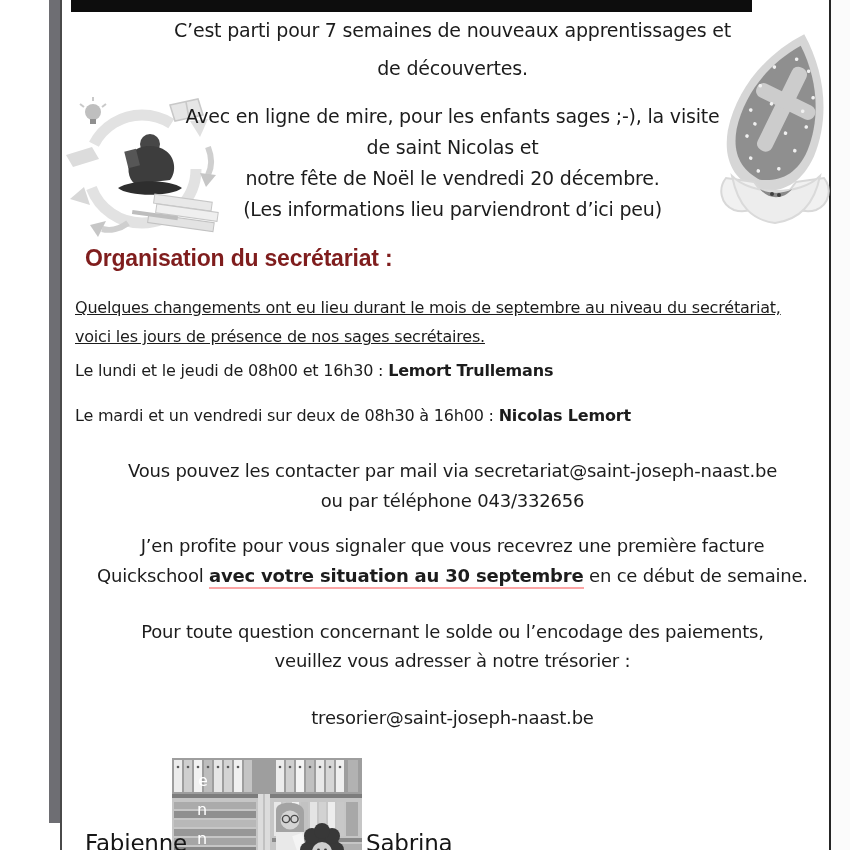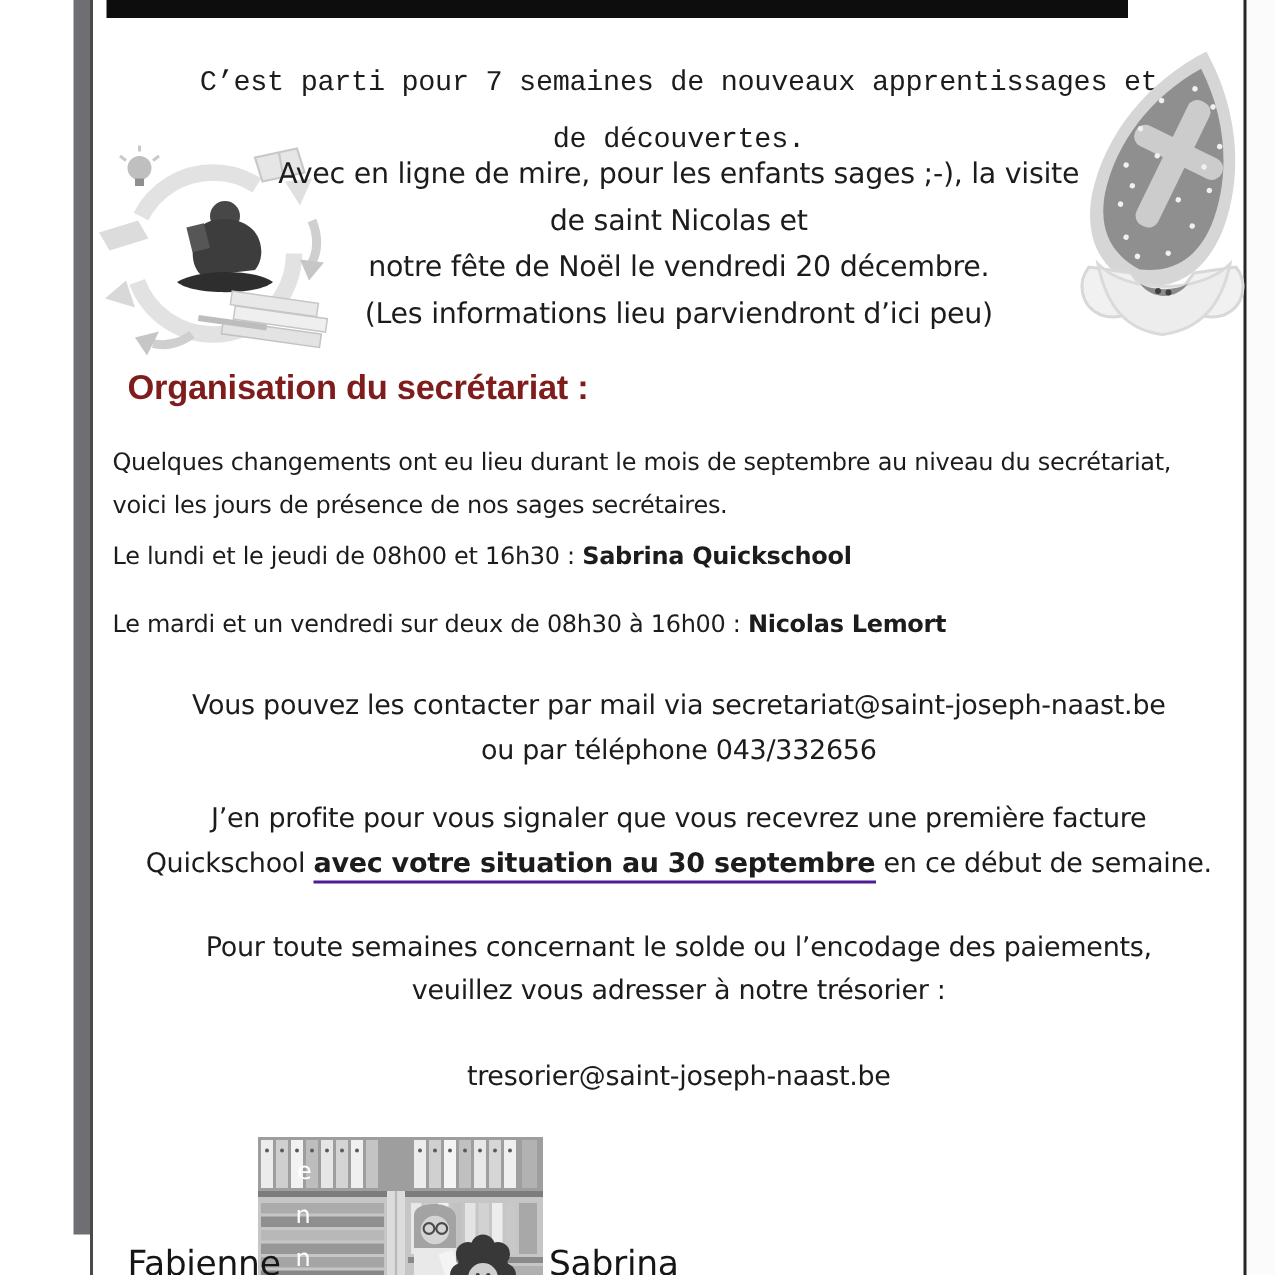--- a/index.html
+++ b/index.html
@@ -10,35 +10,35 @@
   
   .scan-strip{position:absolute;left:49px;top:0;width:11px;height:823px;background:#6e6e73;}
   .page-border-left{position:absolute;left:60px;top:0;width:2px;height:850px;background:#4a4a4a;}
   .page-border-right{position:absolute;left:829px;top:0;width:2px;height:850px;background:#262626;}
   .outside-right{position:absolute;left:831px;top:0;width:19px;height:850px;background:#fbfbfb;}
   .top-banner{position:absolute;left:71px;top:0;width:681px;height:12px;background:#0d0d0d;}
 
   
   .center-block{position:absolute;left:70px;width:765px;text-align:center;}
   .comic{font-family:"DejaVu Sans",sans-serif;letter-spacing:-0.2px;}
-  .intro-block{top:36px;font-size:19px;line-height:38px;font-family:Liberation Mono, monospace;}
+  .intro-block{top:11px;font-size:19px;line-height:38px;}
   .announce-block{top:101px;font-size:19px;line-height:31px;}
   .contact-block{top:456px;font-size:18px;line-height:30px;}
   .billing-block{top:531px;font-size:18px;line-height:30px;}
   .treasurer-block{top:617px;font-size:18px;line-height:29px;}
   .email-line{top:705px;font-size:18px;line-height:26px;}
 
   .sec-heading{position:absolute;left:85px;top:245px;
       font-family:"Liberation Sans",sans-serif;font-weight:bold;
       font-size:23px;letter-spacing:-0.2px;color:#7f1d1d;}
-  .sec-intro{position:absolute;left:75px;top:293px;font-size:16px;line-height:29px;}
+  .sec-intro{position:absolute;left:75px;top:293px;font-size:16px;line-height:29px;text-decoration:underline;}
   .sched-1{position:absolute;left:75px;top:361px;font-size:16px;}
   .sched-2{position:absolute;left:75px;top:406px;font-size:16px;}
   .bold{font-weight:bold;}
-  .bold-underline{font-weight:bold;border-bottom:2px solid #4c1d95;padding-bottom:1px;margin-top:39px;}
+  .bold-underline{font-weight:bold;border-bottom:2px solid #fca5a5;padding-bottom:1px;margin-top:39px;}
 
   
   .clip-left{position:absolute;left:62px;top:95px;width:172px;height:142px;}
   .clip-right{position:absolute;left:716px;top:26px;width:118px;height:208px;}
   .photo{position:absolute;left:172px;top:758px;width:190px;height:122px;}
   .caption{position:absolute;top:830px;font-size:23px;letter-spacing:-0.2px;color:#161616;}
   .caption-left{left:85px;}
   .caption-right{left:366px;}
 </style>
 </head>
@@ -137,38 +137,38 @@
   </div>
 
   <div class="sec-heading">Organisation du secrétariat :</div>
 
   <div class="sec-intro comic">
     <div>Quelques changements ont eu lieu durant le mois de septembre au niveau du secrétariat,</div>
     <div>voici les jours de présence de nos sages secrétaires.</div>
   </div>
 
   <div class="sched-1 comic">
-    <span>Le lundi et le jeudi de 08h00 et 16h30 : </span><span class="bold">Sabrina Quickschool</span>
+    <span>Le lundi et le jeudi de 08h00 et 16h30 : </span><span class="bold">Lemort Trullemans</span>
   </div>
   <div class="sched-2 comic">
     <span>Le mardi et un vendredi sur deux de 08h30 à 16h00 : </span><span class="bold">Nicolas Lemort</span>
   </div>
 
   <div class="center-block comic contact-block">
     <div>Vous pouvez les contacter par mail via secretariat@saint-joseph-naast.be</div>
     <div>ou par téléphone 043/332656</div>
   </div>
 
   <div class="center-block comic billing-block">
     <div>J’en profite pour vous signaler que vous recevrez une première facture</div>
     <div><span>Quickschool </span><span class="bold-underline">avec votre situation au 30 septembre</span><span> en ce début de semaine.</span></div>
   </div>
 
   <div class="center-block comic treasurer-block">
-    <div>Pour toute semaines concernant le solde ou l’encodage des paiements,</div>
+    <div>Pour toute question concernant le solde ou l’encodage des paiements,</div>
     <div>veuillez vous adresser à notre trésorier :</div>
   </div>
 
   <div class="center-block comic email-line">tresorier@saint-joseph-naast.be</div>
 
   <div class="photo">
     <svg width="190" height="122" viewBox="0 0 190 122" xmlns="http://www.w3.org/2000/svg">
       <rect x="0" y="0" width="190" height="122" fill="#c6c6c6"></rect>
 
       <rect x="0" y="0" width="190" height="36" fill="#9e9e9e"></rect>

